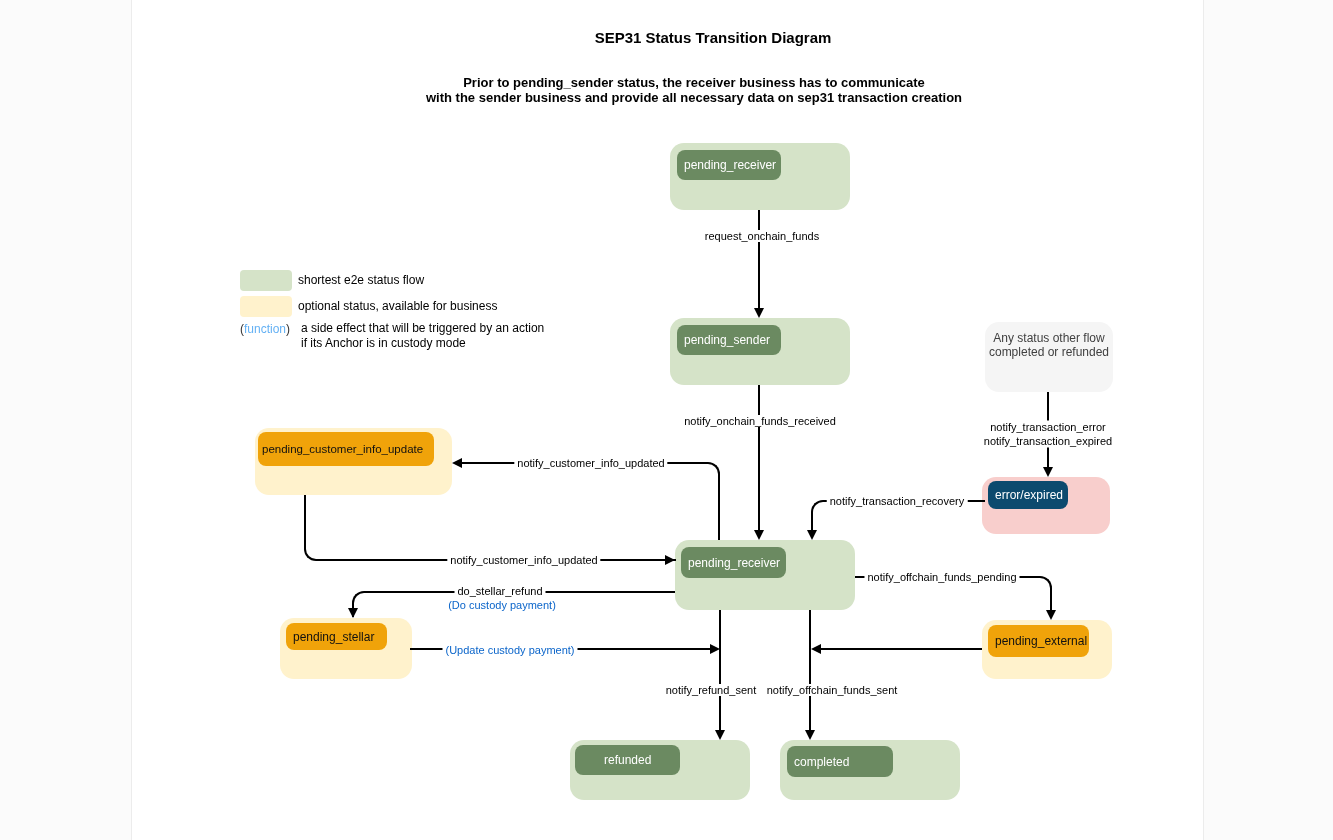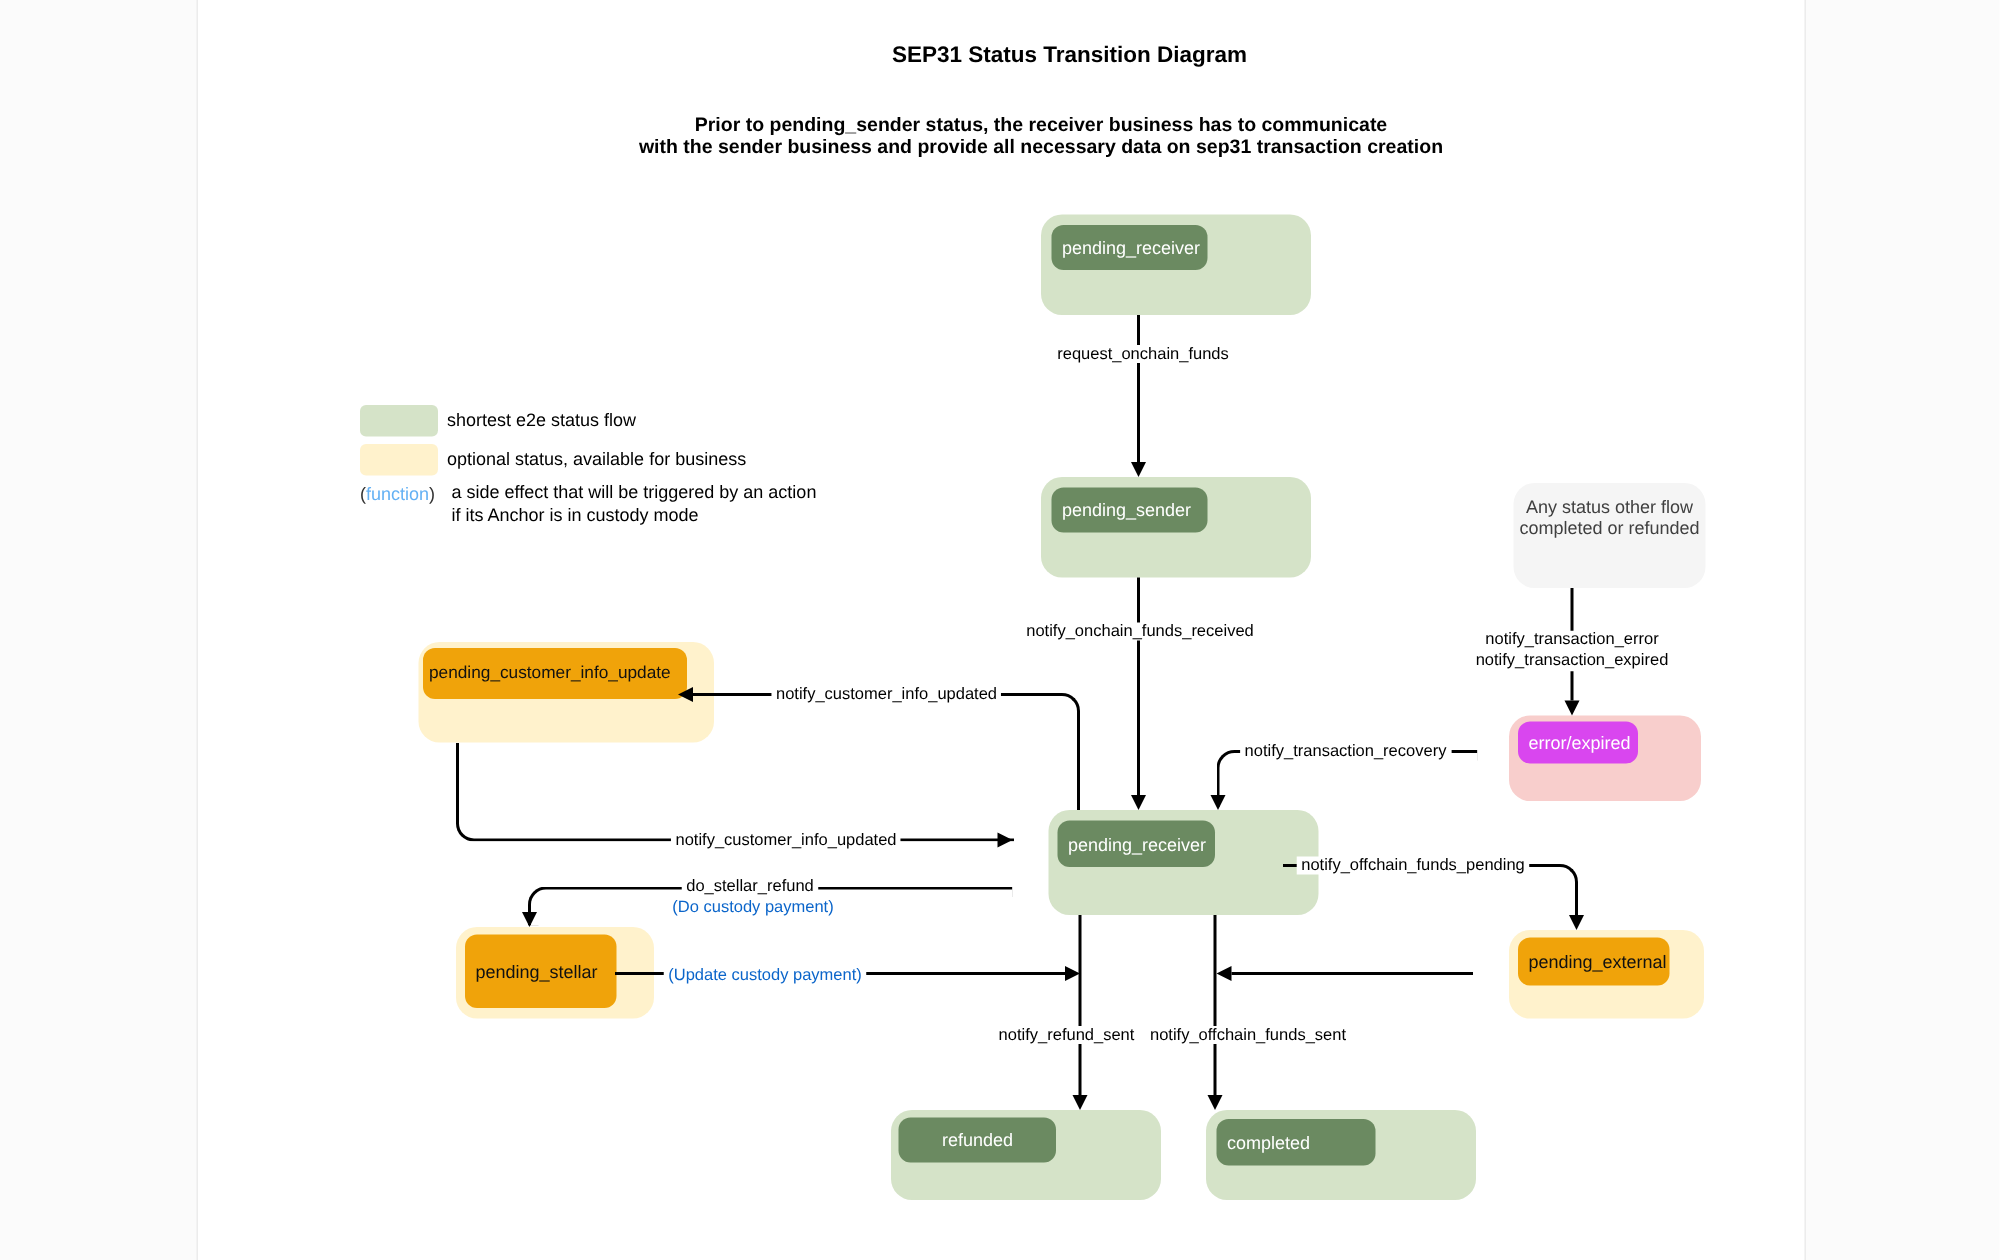--- a/index.html
+++ b/index.html
@@ -19,30 +19,30 @@
   
   .swatch { position:absolute; width:52px; height:21px; border-radius:4px; }
   .swatch.green { background:#d5e3c8; }
   .swatch.cream { background:#fff2cc; }
   .legend-text { position:absolute; font-size:12px; white-space:nowrap; }
   .fn-word { color:#64b1f4; }
   .fn-paren { color:#333; }
   .legend-desc { position:absolute; font-size:12px; line-height:14.5px; white-space:nowrap; }
 
   
-  .outer { position:absolute; border-radius:14px;margin-left:24px; }
+  .outer { position:absolute; border-radius:14px; }
   .outer.green { background:#d5e3c8; }
   .outer.cream { background:#fff2cc; }
   .outer.pink  { background:#f8cecc; }
   .outer.gray  { background:#f5f5f5; }
   .inner { position:absolute; border-radius:8px; display:flex; align-items:center;
            padding:0 7px; font-size:12px; white-space:nowrap; box-sizing:border-box; }
   .inner.dkgreen { background:#6b8a61; color:#ffffff; }
   .inner.orange  { background:#f0a30a; color:#111111; }
-  .inner.red     { background:#d946ef; color:#ffffff; }
+  .inner.red     { background:#0c4a6e; color:#ffffff; }
   .gray-note { position:absolute; font-size:12px; color:#404040; text-align:center;
                line-height:14px; width:100%; top:9px; }
 
   
   .vline { position:absolute; width:2px; background:#000; }
   .hline { position:absolute; height:2px; background:#000; }
   .lshape { position:absolute; box-sizing:border-box; }
   .ah-down { position:absolute; width:0; height:0;
              border-left:5px solid transparent; border-right:5px solid transparent;
              border-top:10px solid #000; }
@@ -100,21 +100,21 @@
 
 <div class="outer cream" style="left:255px; top:428px; width:197px; height:67px;">
   <div class="inner orange" style="left:3px; top:4px; width:176px; height:34px; font-size:11.5px; padding:0 4px;">pending_customer_info_update</div>
 </div>
 
 <div class="outer green" style="left:675px; top:540px; width:180px; height:70px;">
   <div class="inner dkgreen" style="left:6px; top:7px; width:105px; height:31px;">pending_receiver</div>
 </div>
 
 <div class="outer cream" style="left:280px; top:618px; width:132px; height:61px;">
-  <div class="inner orange" style="left:6px; top:5px; width:101px; height:49px;">pending_stellar</div>
+  <div class="inner orange" style="left:6px; top:5px; width:101px; height:27px;">pending_stellar</div>
 </div>
 
 <div class="outer cream" style="left:982px; top:620px; width:130px; height:59px;">
   <div class="inner orange" style="left:6px; top:5px; width:101px; height:32px;">pending_external</div>
 </div>
 
 <div class="outer green" style="left:570px; top:740px; width:180px; height:60px;">
   <div class="inner dkgreen" style="left:5px; top:5px; width:105px; height:30px;padding-left:29px;">refunded</div>
 </div>
 

